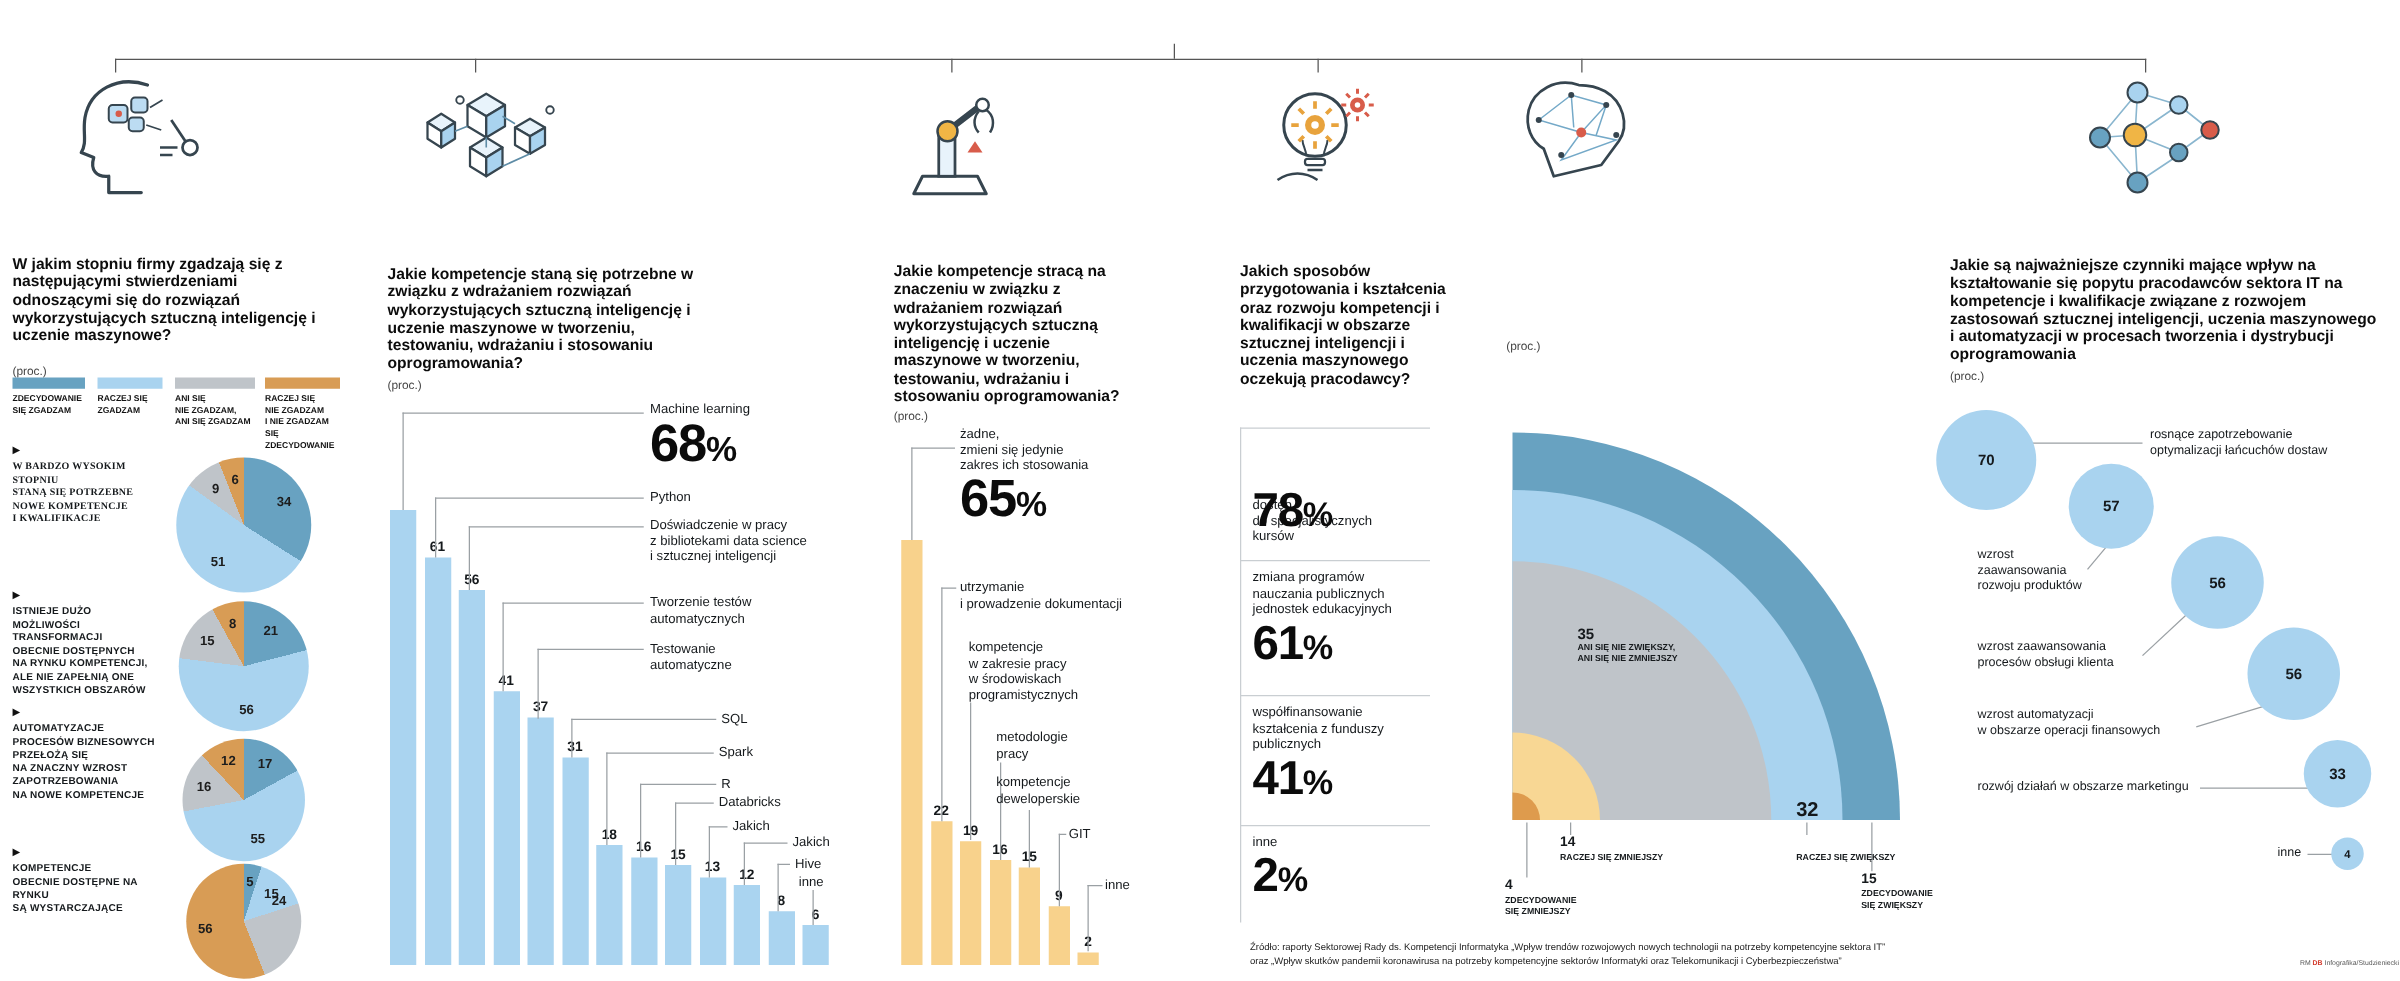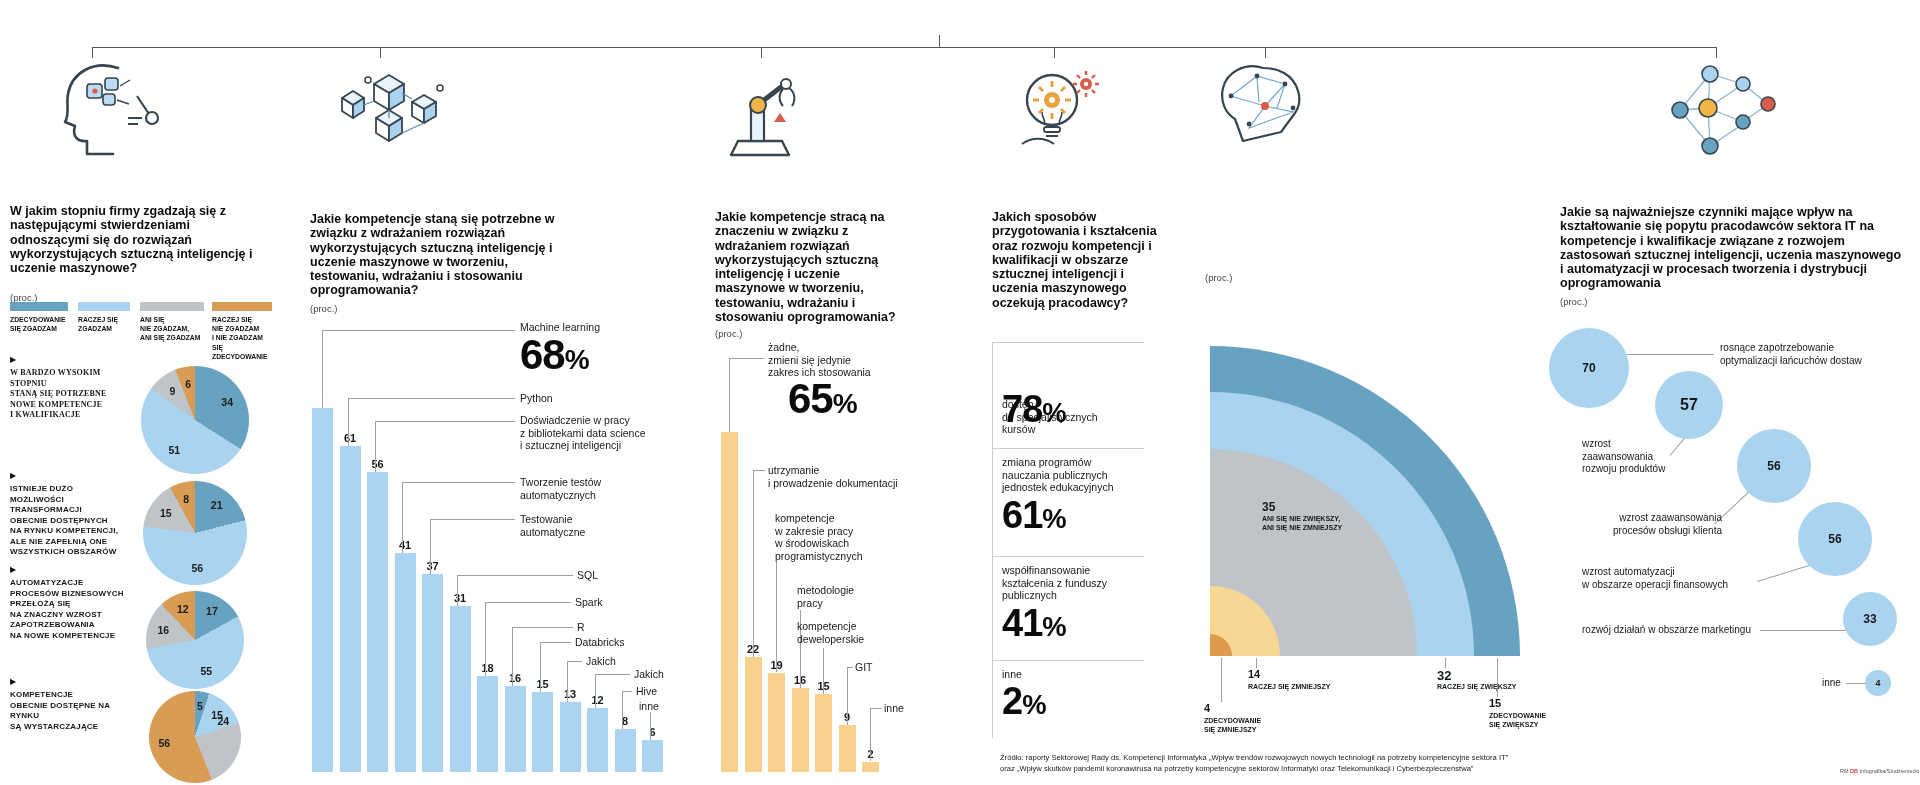--- a/index.html
+++ b/index.html
@@ -296,21 +296,21 @@
       <div class="ln" style="left: 622px; top: 691px; width: 10px; height: 1px; background: rgb(154, 160, 164);"></div>
       <div class="ln" style="left: 622px; top: 691px; width: 1px; height: 38px; background: rgb(154, 160, 164);"></div>
       <div class="slabel" style="left: 636px; top: 685px; width: 135px;">Hive</div>
       <div class="ln" style="left: 650px; top: 712px; width: 1px; height: 28px; background: rgb(154, 160, 164);"></div>
       <div class="slabel" style="left: 639px; top: 700px; width: 135px;">inne</div>
       <div class="ln" style="left: 729px; top: 358px; width: 1px; height: 74px; background: rgb(154, 160, 164);"></div>
       <div class="ln" style="left: 729px; top: 358px; width: 35px; height: 1px; background: rgb(154, 160, 164);"></div>
       <div class="slabel" style="left: 768px; top: 341px; width: 135px;">żadne,
 zmieni się jedynie
 zakres ich stosowania</div>
-      <div class="big" style="left: 788px; top: 378px;">65<span class="pc">%</span></div>
+      <div class="big" style="left: 768px; top: 378px;">65<span class="pc">%</span></div>
       <div class="ln" style="left: 753px; top: 470px; width: 1px; height: 187px; background: rgb(154, 160, 164);"></div>
       <div class="ln" style="left: 753px; top: 470px; width: 12px; height: 1px; background: rgb(154, 160, 164);"></div>
       <div class="slabel" style="left: 768px; top: 464px; width: 140px;">utrzymanie
 i prowadzenie dokumentacji</div>
       <div class="ln" style="left: 776px; top: 562px; width: 1px; height: 110px; background: rgb(154, 160, 164);"></div>
       <div class="slabel" style="left: 775px; top: 512px; width: 120px;">kompetencje
 w zakresie pracy
 w środowiskach
 programistycznych</div>
       <div class="ln" style="left: 800px; top: 610px; width: 1px; height: 78px; background: rgb(154, 160, 164);"></div>
@@ -354,40 +354,40 @@
       <div class="ln" style="left: 1445px; top: 658px; width: 1px; height: 10px; background: rgb(154, 160, 164);"></div>
       <div class="ln" style="left: 1497px; top: 658px; width: 1px; height: 39px; background: rgb(154, 160, 164);"></div>
       <div class="tick-num" style="left: 1204px; top: 702px; font-size: 11px;">4</div>
       <div class="tick-cap" style="left: 1204px; top: 716px; width: 120px;">ZDECYDOWANIE
 SIĘ ZMNIEJSZY</div>
       <div class="tick-num" style="left: 1248px; top: 668px; font-size: 11px;">14</div>
       <div class="tick-cap" style="left: 1248px; top: 682px; width: 112px;">RACZEJ SIĘ ZMNIEJSZY</div>
       <div class="tick-num" style="left: 1262px; top: 500px; font-size: 12px;">35</div>
       <div class="tick-cap" style="left: 1262px; top: 514px; width: 118px;">ANI SIĘ NIE ZWIĘKSZY,
 ANI SIĘ NIE ZMNIEJSZY</div>
-      <div class="tick-num" style="left: 1437px; top: 668px; font-size: 13px;">32</div>
+      <div class="tick-num" style="left: 1437px; top: 640px; font-size: 16px;">32</div>
       <div class="tick-cap" style="left: 1437px; top: 682px; width: 112px;">RACZEJ SIĘ ZWIĘKSZY</div>
       <div class="tick-num" style="left: 1489px; top: 697px; font-size: 11px;">15</div>
       <div class="tick-cap" style="left: 1489px; top: 711px; width: 118px;">ZDECYDOWANIE
 SIĘ ZWIĘKSZY</div>
       <div class="ln" style="left: 1614px; top: 354px; width: 100px; height: 1px; background: rgb(154, 160, 164);"></div>
       <div class="ln" style="left: 1670px; top: 455px; width: 25px; height: 1px; transform-origin: 0px 50%; transform: rotate(-50deg);"></div>
       <div class="ln" style="left: 1714px; top: 524px; width: 58px; height: 1px; transform-origin: 0px 50%; transform: rotate(-43deg);"></div>
       <div class="ln" style="left: 1757px; top: 581px; width: 70px; height: 1px; transform-origin: 0px 50%; transform: rotate(-17deg);"></div>
       <div class="ln" style="left: 1760px; top: 630px; width: 92px; height: 1px; background: rgb(154, 160, 164);"></div>
       <div class="ln" style="left: 1846px; top: 683px; width: 22px; height: 1px; background: rgb(154, 160, 164);"></div>
       <div class="bubble" style="left: 1549px; top: 328px; width: 80px; height: 80px; background: rgb(169, 211, 239); font-size: 12px;">70</div>
       <div class="blabel" style="left: 1720px; top: 342px; width: 175px;">rosnące zapotrzebowanie
 optymalizacji łańcuchów dostaw</div>
-      <div class="bubble" style="left: 1655px; top: 371px; width: 68px; height: 68px; background: rgb(169, 211, 239); font-size: 16px;">57</div>
+      <div class="bubble" style="left: 1655px; top: 371px; width: 68px; height: 68px; background: rgb(169, 211, 239); font-size: 12px;">57</div>
       <div class="blabel" style="left: 1582px; top: 438px; width: 110px;">wzrost
 zaawansowania
 rozwoju produktów</div>
       <div class="bubble" style="left: 1737px; top: 429px; width: 74px; height: 74px; background: rgb(169, 211, 239); font-size: 12px;">56</div>
-      <div class="blabel" style="left: 1582px; top: 512px; width: 140px; text-align: right;">wzrost zaawansowania
+      <div class="blabel" style="left: 1582px; top: 512px; width: 140px;">wzrost zaawansowania
 procesów obsługi klienta</div>
       <div class="bubble" style="left: 1798px; top: 502px; width: 74px; height: 74px; background: rgb(169, 211, 239); font-size: 12px;">56</div>
       <div class="blabel" style="left: 1582px; top: 566px; width: 172px;">wzrost automatyzacji
 w obszarze operacji finansowych</div>
       <div class="bubble" style="left: 1843px; top: 592px; width: 54px; height: 54px; background: rgb(169, 211, 239); font-size: 12px;">33</div>
       <div class="blabel" style="left: 1582px; top: 624px; width: 182px;">rozwój działań w obszarze marketingu</div>
       <div class="bubble" style="left: 1865px; top: 670px; width: 26px; height: 26px; background: rgb(169, 211, 239); font-size: 9px;">4</div>
       <div class="blabel" style="left: 1822px; top: 677px; width: 40px;">inne</div>
     </div>
 

